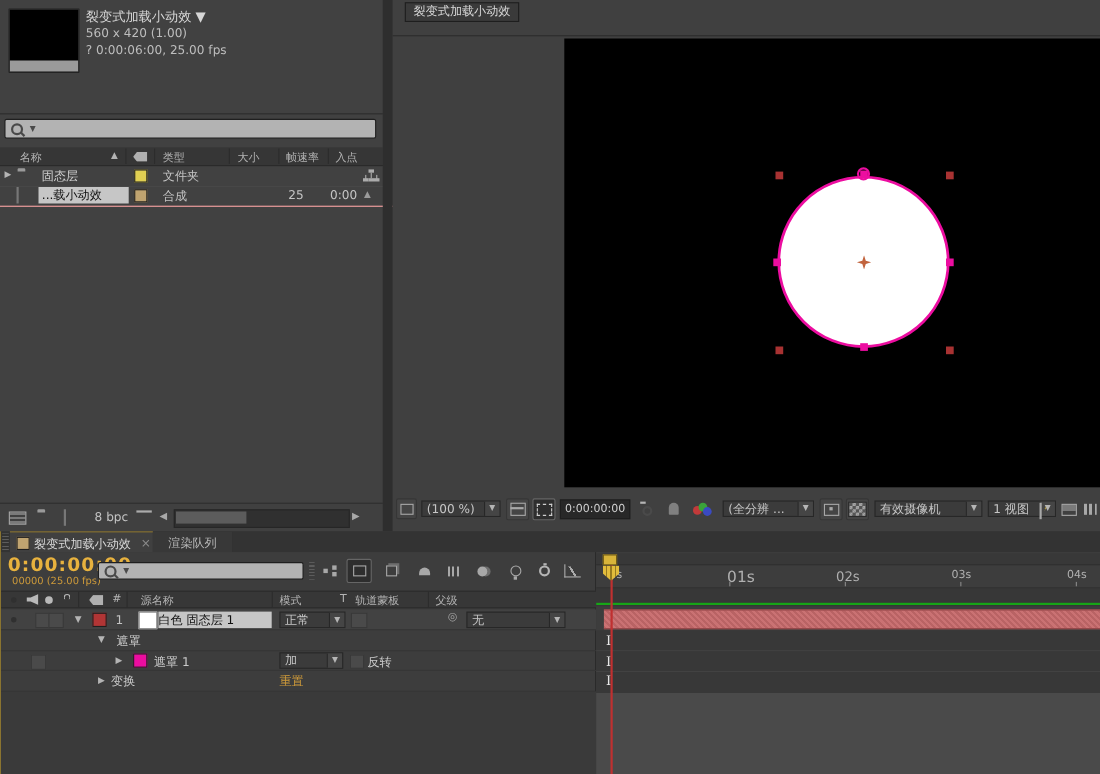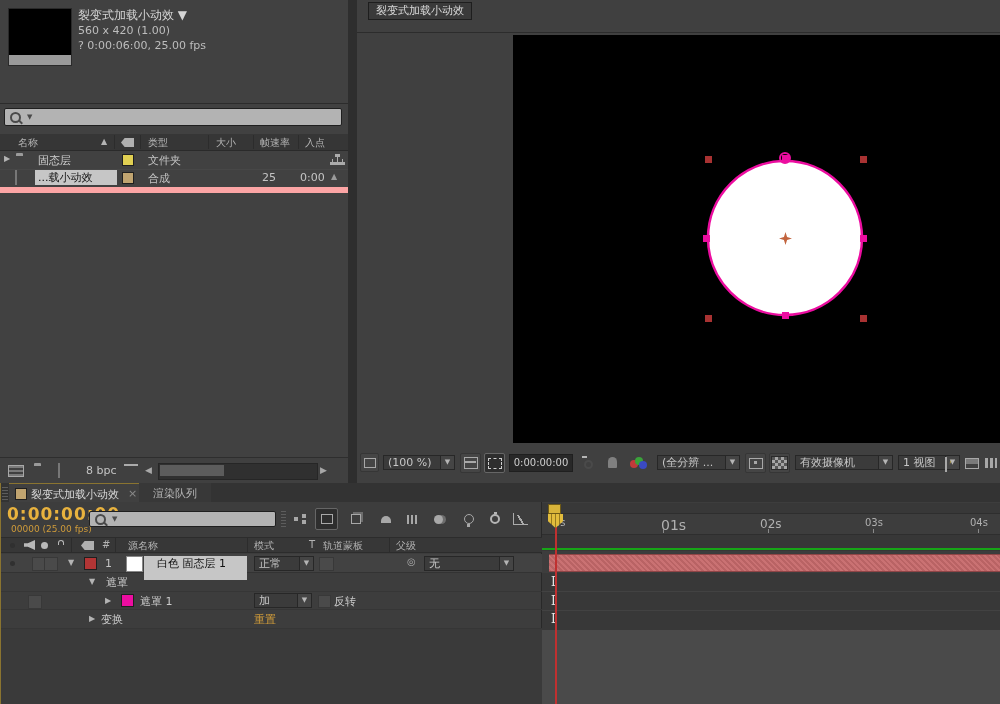--- a/index.html
+++ b/index.html
@@ -137,21 +137,21 @@
 
     <div class="abs" style="left:0;top:151px;width:348px;height:18px;border-bottom:1px solid #474747">
       <span class="abs" style="left:4px;top:3px;font-size:8px;color:#b4b4b4">▶</span>
       <span class="abs folder" style="left:16px;top:5px"></span>
       <span class="abs nowrap" style="left:38px;top:2px;color:#d0d0d0">固态层</span>
       <span class="abs chip" style="left:122px;top:3px;background:#e0cf52"></span>
       <span class="abs nowrap" style="left:148px;top:2px;color:#c4c4c4">文件夹</span>
       <span class="abs net" style="left:330px;top:3px"></span>
     </div>
 
-    <div class="abs" style="left:0;top:169px;width:388px;height:18px;border-bottom:6px solid #fca5a5">
+    <div class="abs" style="left:0;top:169px;width:388px;height:18px;border-bottom:1px solid #fca5a5">
       <span class="abs film" style="left:15px;top:2px"></span>
       <span class="abs" style="left:35px;top:1px;width:82px;height:15px;background:#c6c6c6;color:#101010;padding-left:3px;box-sizing:border-box;white-space:nowrap;overflow:hidden">...载小动效</span>
       <span class="abs chip" style="left:122px;top:3px;background:#c0a470"></span>
       <span class="abs nowrap" style="left:148px;top:2px;color:#c4c4c4">合成</span>
       <span class="abs nowrap" style="left:262px;top:2px;width:22px;text-align:left;color:#c4c4c4">25</span>
       <span class="abs nowrap" style="left:300px;top:2px;color:#c4c4c4">0:00</span>
       <span class="abs" style="left:331px;top:3px;font-size:8px;color:#9a9a9a">▲</span>
     </div>
 
     <div class="abs" style="left:0;top:457px;width:348px;height:26px;background:#404040;border-top:1px solid #2e2e2e">
@@ -313,21 +313,21 @@
       </div>
 
       <div class="abs" style="left:0;top:52px;width:541px;height:19px;background:#424242;border-bottom:1px solid #333;box-sizing:border-box">
         <span class="abs eye" style="left:5px;top:5px"></span>
         <span class="abs" style="left:31px;top:3px;width:12px;height:12px;background:#4a4a4a;border:1px solid #383838"></span>
         <span class="abs" style="left:43px;top:3px;width:12px;height:12px;background:#4a4a4a;border:1px solid #383838"></span>
         <span class="abs" style="left:67px;top:4px;font-size:8px;color:#b4b4b4">▼</span>
         <span class="abs chip" style="left:83px;top:3px;background:#b23535;width:13px;height:13px"></span>
         <span class="abs" style="left:104px;top:3px;color:#c4c4c4">1</span>
         <span class="abs" style="left:125px;top:2px;width:15px;height:14px;background:#fff;border:1px solid #888"></span>
-        <span class="abs nowrap" style="left:143px;top:2px;width:103px;height:24px;background:#c6c6c6;color:#101010;padding:0 13px;box-sizing:border-box;overflow:hidden">白色 固态层 1</span>
+        <span class="abs nowrap" style="left:143px;top:2px;width:103px;height:15px;background:#c6c6c6;color:#101010;padding:0 0;box-sizing:border-box;overflow:hidden">白色 固态层 1</span>
         <div class="abs dd" style="left:253px;top:2px;width:60px">
           <span class="lbl">正常</span>
           <span class="arr">▼</span>
         </div>
         <span class="abs" style="left:318px;top:3px;width:13px;height:12px;background:#4a4a4a;border:1px solid #383838"></span>
         <span class="abs" style="left:406px;top:2px;color:#a8a8a8;font-size:10px">◎</span>
         <div class="abs dd" style="left:423px;top:2px;width:90px">
           <span class="lbl">无</span>
           <span class="arr">▼</span>
         </div>

